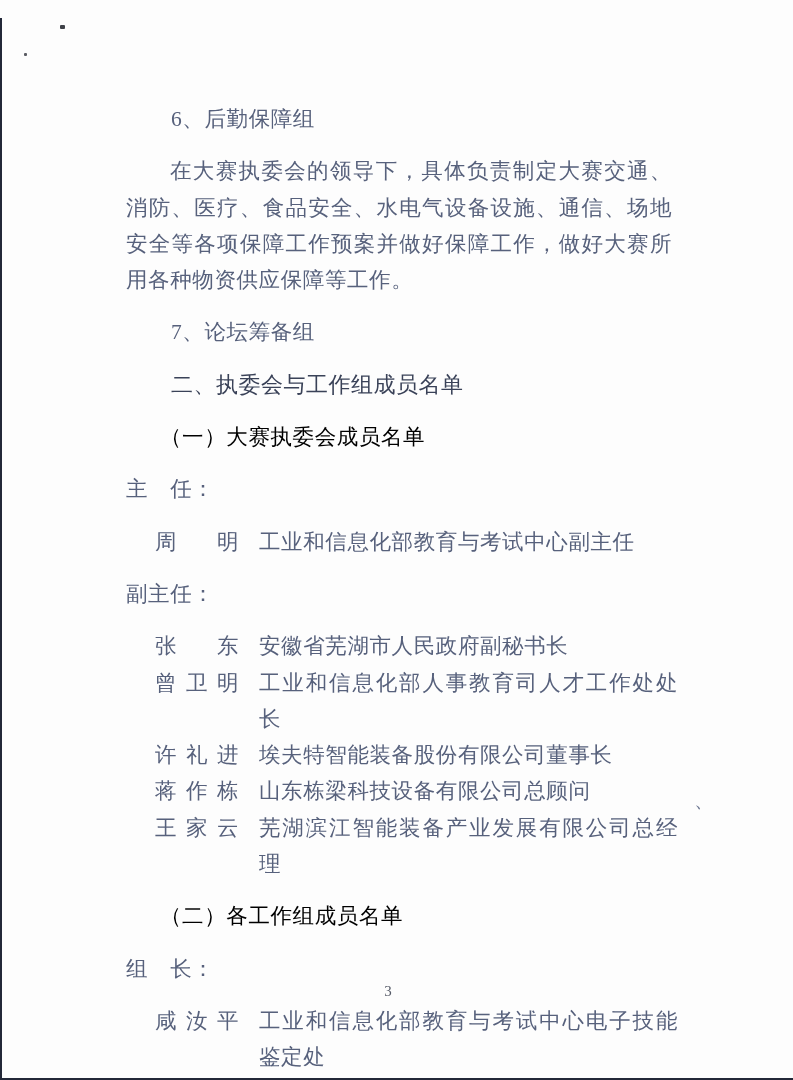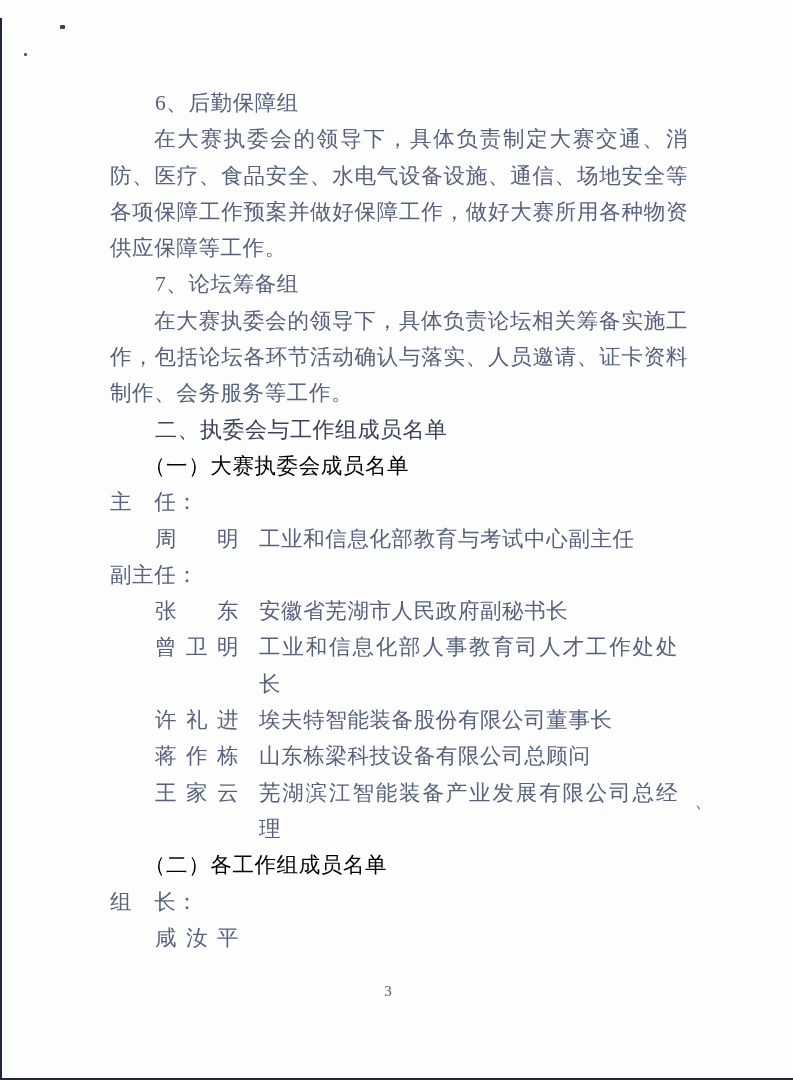--- a/index.html
+++ b/index.html
@@ -45,21 +45,21 @@
     color: #6b7590;
     font-size: 20px;
   }
   
   .content {
     position: absolute;
     left: 110px;
     top: 85px;
     width: 578px;
   }
-  .content p { margin: 0; }
+  .content p { margin: 16px; }
   .h-num { padding-left: 45px; }
   .body-p {
     text-align: justify;
     text-indent: 44px;
   }
   .h-bold {
     padding-left: 45px;
     font-weight: normal;
     color: #3a4258;
     font-size: 22px;
@@ -103,21 +103,20 @@
   <span class="speck speck-1"></span>
   <span class="speck speck-2"></span>
   <span class="stray-mark">、</span>
 
   <div class="content">
 
     <p class="h-num">6、后勤保障组</p>
     <p class="body-p">在大赛执委会的领导下，具体负责制定大赛交通、消防、医疗、食品安全、水电气设备设施、通信、场地安全等各项保障工作预案并做好保障工作，做好大赛所用各种物资供应保障等工作。</p>
 
     <p class="h-num">7、论坛筹备组</p>
-    <p class="body-p">在大赛执委会的领导下，具体负责论坛相关筹备实施工作，包括论坛各环节活动确认与落实、人员邀请、证卡资料制作、会务服务等工作。</p>
 
     <p class="h-bold">二、执委会与工作组成员名单</p>
 
     <p class="h-paren">（一）大赛执委会成员名单</p>
 
     <p class="role-label">主　任：</p>
     <div class="member-row">
       <span class="member-name">周　明</span>
       <span class="member-title">工业和信息化部教育与考试中心副主任</span>
     </div>
@@ -143,19 +142,20 @@
       <span class="member-name">王家云</span>
       <span class="member-title">芜湖滨江智能装备产业发展有限公司总经理</span>
     </div>
 
     <p class="h-paren">（二）各工作组成员名单</p>
 
 
     <p class="role-label">组　长：</p>
     <div class="member-row">
       <span class="member-name">咸汝平</span>
+      <span class="member-title">工业和信息化部教育与考试中心电子技能鉴定处</span>
     </div>
 
   </div>
 
   <div class="page-number">3</div>
 
 </div>
 
 </body></html>

